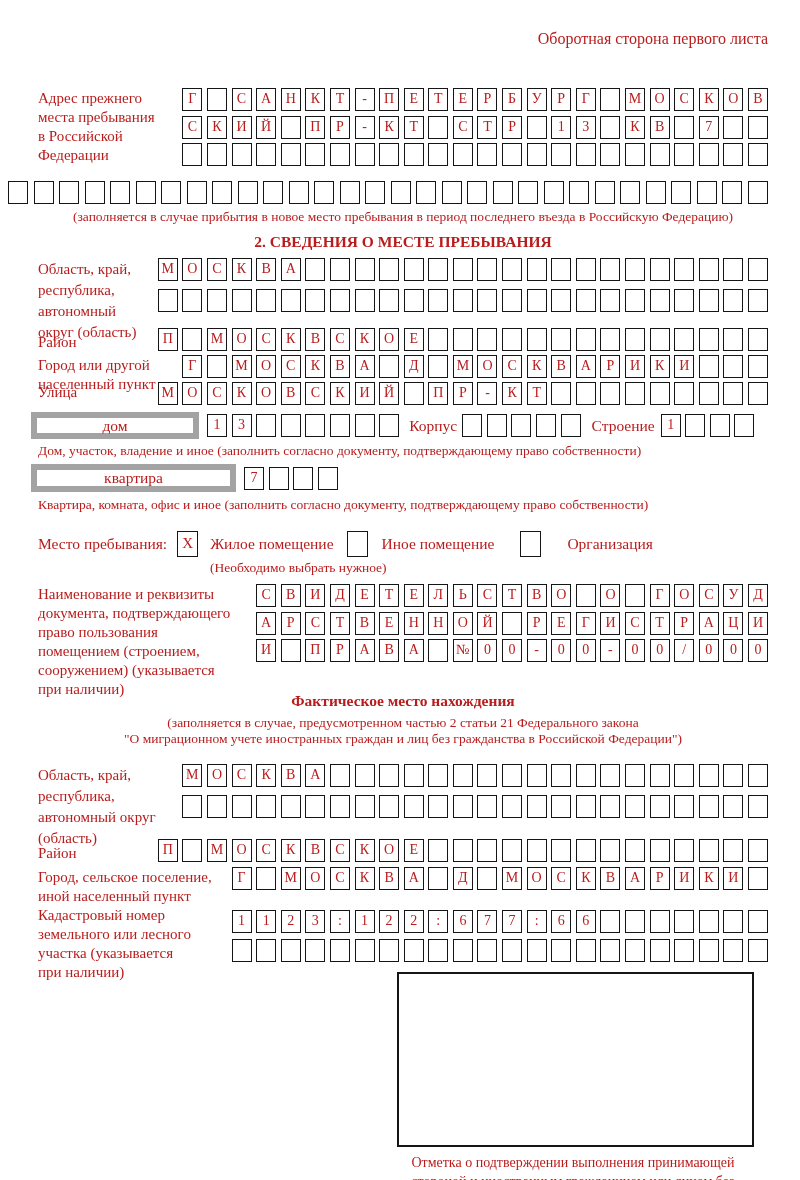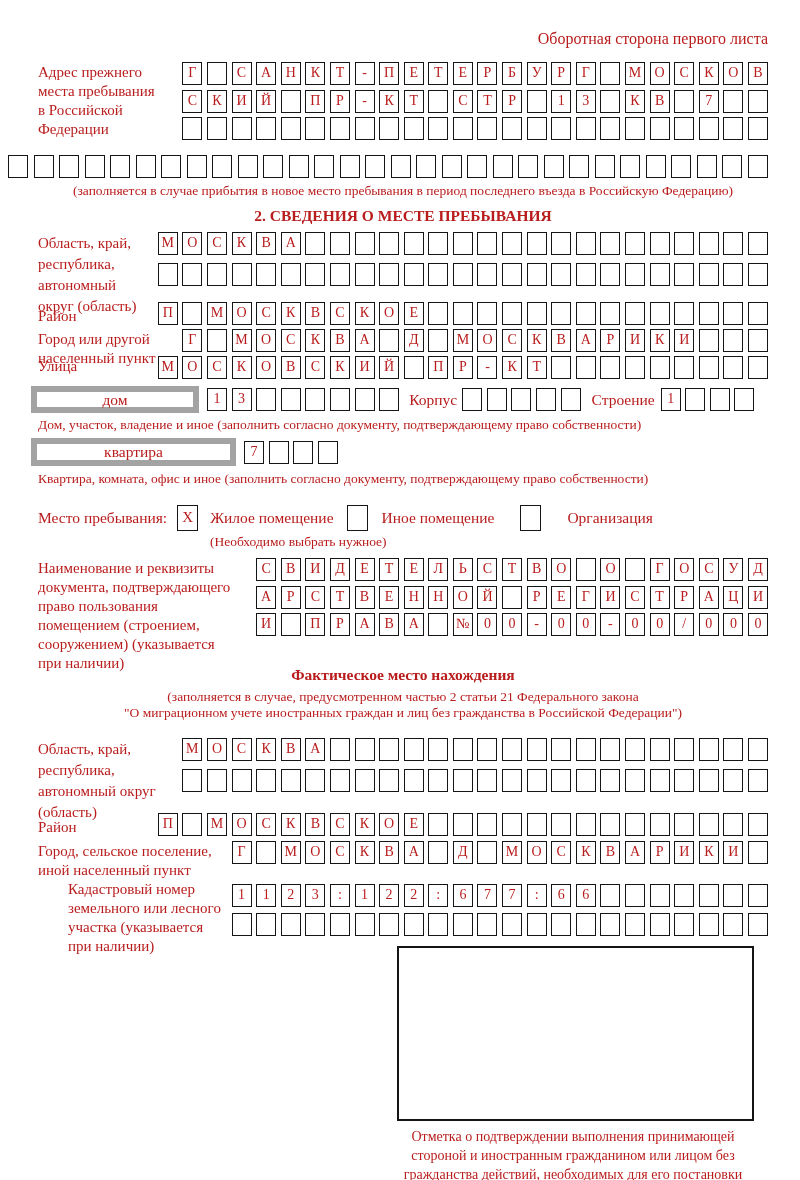--- a/index.html
+++ b/index.html
@@ -48,21 +48,21 @@
   }
   .pre { white-space:pre-line; }
 </style>
 </head>
 <body>
 
 <div class="page">
 
   <div class="corner-note">Оборотная сторона первого листа</div>
 
-  <div class="frow" style="margin-top:14px; height:88px;">
+  <div class="frow" style="margin-top:40px; height:88px;">
     <div class="flabel">Адрес прежнего
 места пребывания
 в Российской
 Федерации</div>
     <div class="stack g45">
       <div class="boxes">
           <span class="cell">Г</span>
           <span class="cell"></span>
           <span class="cell">С</span>
           <span class="cell">А</span>
@@ -587,21 +587,21 @@
         <span class="cell">В</span>
         <span class="cell">А</span>
         <span class="cell">Р</span>
         <span class="cell">И</span>
         <span class="cell">К</span>
         <span class="cell">И</span>
         <span class="cell"></span>
       </div>
   </div>
 
-  <div class="frow" style="margin-top:20px; height:52px;margin-left:30px;">
+  <div class="frow" style="margin-top:20px; height:52px;">
     <div class="flabel" style="top:-4px;">Кадастровый номер
 земельного или лесного
 участка (указывается
 при наличии)</div>
     <div class="stack g6">
       <div class="boxes">
           <span class="cell">1</span>
           <span class="cell">1</span>
           <span class="cell">2</span>
           <span class="cell">3</span>

